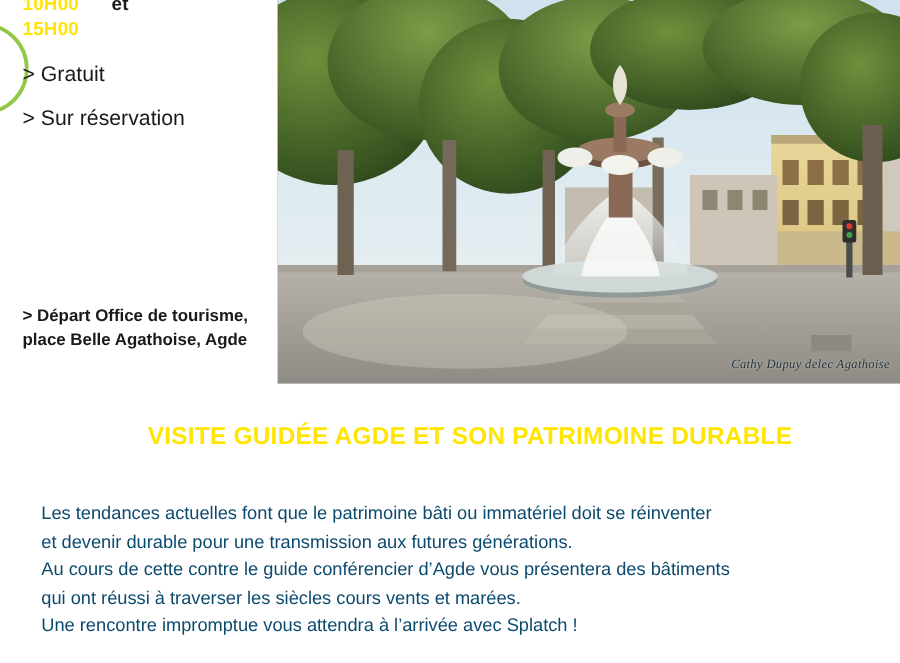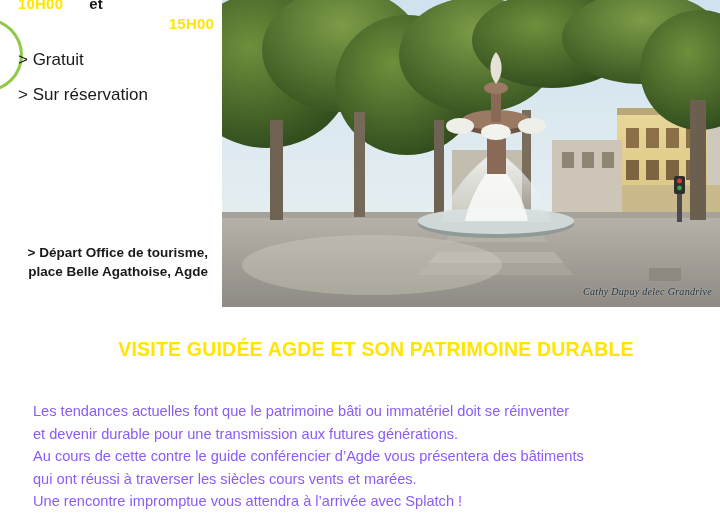--- a/index.html
+++ b/index.html
@@ -15,21 +15,20 @@
     font-family: "Liberation Sans", sans-serif;
   }
 
   
   .left-col {
     position: absolute;
     left: 0;
     top: 0;
     width: 252px;
     height: 310px;
-    text-align: right;
   }
 
   .hours-line {
     position: absolute;
     left: 18px;
     top: -6px;
     width: 196px;
     color: #ffe500;
     font-weight: bold;
     font-size: 15px;
@@ -119,21 +118,21 @@
   }
 
   
   .body-text {
     position: absolute;
     left: 33px;
     top: 400px;
     width: 660px;
     font-size: 14.6px;
     line-height: 22.5px;
-    color: #8b5cf6;
+    color: #0c4a6e;
   }
   .body-text p { margin: 0; }
 </style>
 </head>
 <body>
 
 <div class="left-col">
 
   <div class="leaf-arc"></div>
 
@@ -241,21 +240,21 @@
     <path d="M274 52 C281 60 282 74 274 84 C266 74 267 60 274 52 Z" fill="#e6e2d5"></path>
 
     <rect x="427" y="268" width="32" height="13" fill="#8d8880"></rect>
     <rect x="455" y="192" width="5" height="30" fill="#4c4c4c"></rect>
     <rect x="452" y="176" width="11" height="18" rx="2" fill="#2e2e2e"></rect>
     <circle cx="457.5" cy="181" r="2.4" fill="#e03b2f"></circle>
     <circle cx="457.5" cy="188" r="2.4" fill="#3ba14a"></circle>
 
     <ellipse cx="150" cy="265" rx="130" ry="30" fill="#d8d3c6" opacity=".35"></ellipse>
   </svg>
-  <div class="photo-credit">Cathy Dupuy delec Grandrive</div>
+  <div class="photo-credit">Cathy Dupuy delec Agathoise</div>
 </div>
 
 <div class="main-title">VISITE GUIDÉE AGDE ET SON PATRIMOINE DURABLE</div>
 
 <div class="body-text">
   <p>Les tendances actuelles font que le patrimoine bâti ou immatériel doit se réinventer</p>
   <p>et devenir durable pour une transmission aux futures générations.</p>
   <p>Au cours de cette contre le guide conférencier d’Agde vous présentera des bâtiments</p>
   <p>qui ont réussi à traverser les siècles cours vents et marées.</p>
   <p>Une rencontre impromptue vous attendra à l’arrivée avec Splatch !</p>

